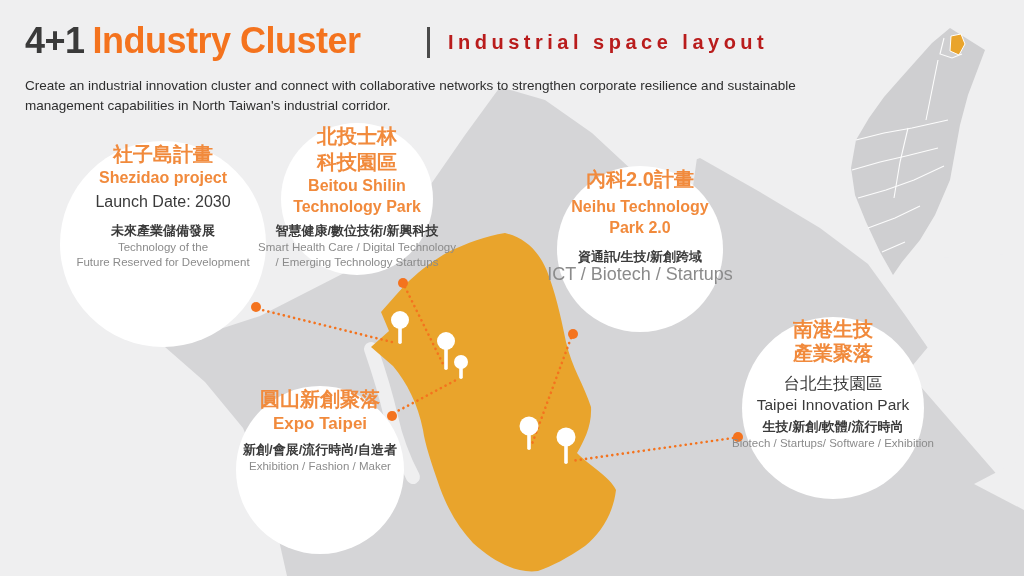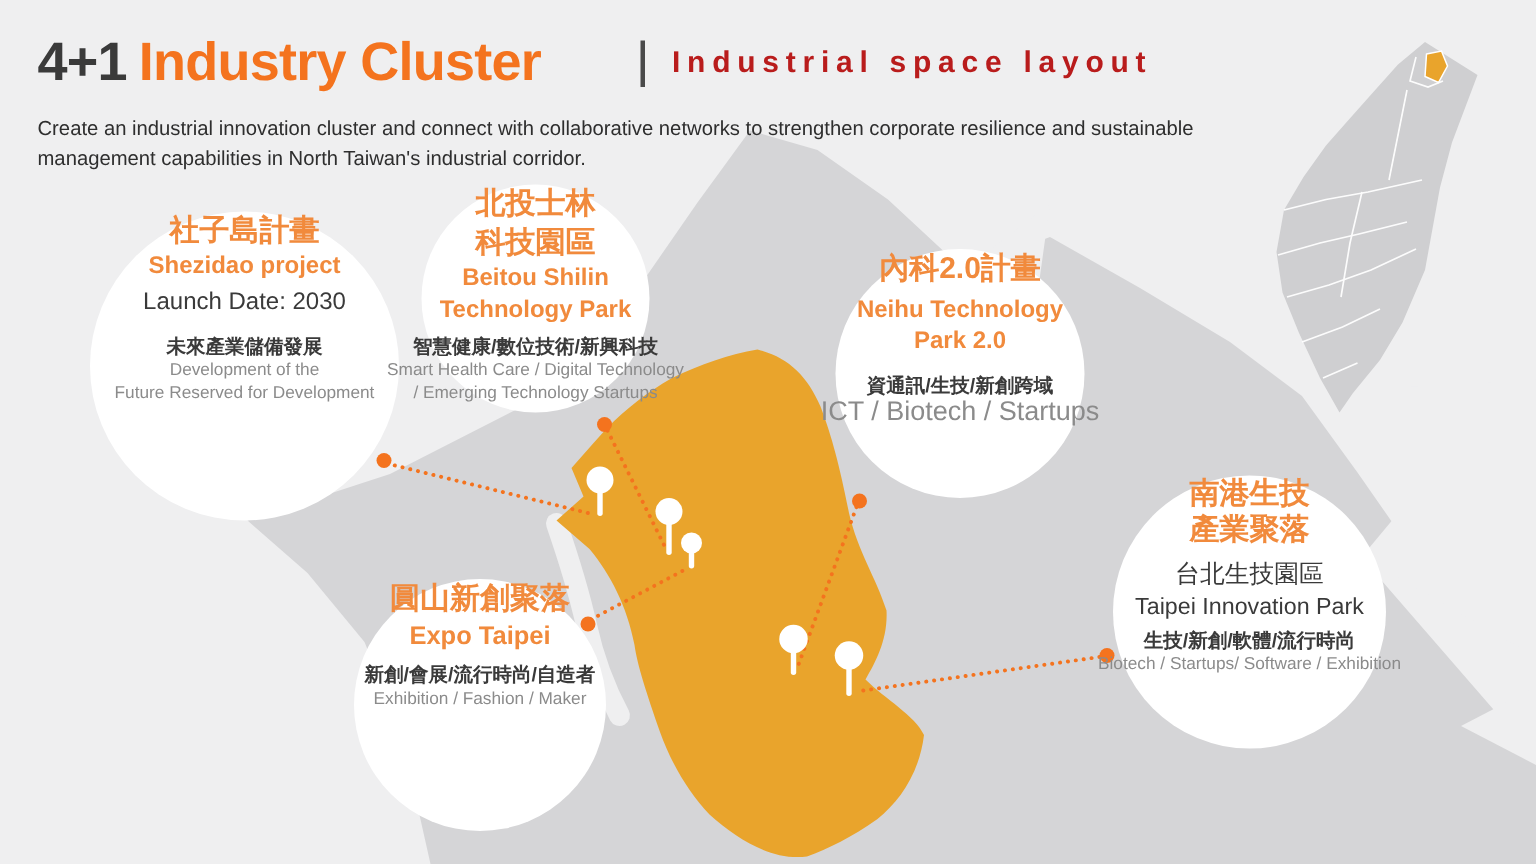--- a/index.html
+++ b/index.html
@@ -148,21 +148,21 @@
   </div>
   <div class="title-divider"></div>
   <div class="subtitle">Industrial space layout</div>
   <div class="description">Create an industrial innovation cluster and connect with collaborative networks to strengthen corporate resilience and sustainable management capabilities in North Taiwan's industrial corridor.</div>
 
   <div class="bubble bubble-shezidao">
     <div class="zh-title">社子島計畫</div>
     <div class="en-title">Shezidao project</div>
     <div class="launch">Launch Date: 2030</div>
     <div class="zh-field">未來產業儲備發展</div>
-    <div class="en-field">Development of the</div>
+    <div class="en-field">Technology of the</div>
     <div class="en-field">Future Reserved for Development</div>
   </div>
 
   <div class="bubble bubble-beitou">
     <div class="zh-title">北投士林</div>
     <div class="zh-title">科技園區</div>
     <div class="en-title">Beitou Shilin</div>
     <div class="en-title">Technology Park</div>
     <div class="zh-field" style="margin-top:4px;">智慧健康/數位技術/新興科技</div>
     <div class="en-field">Smart Health Care / Digital Technology</div>

